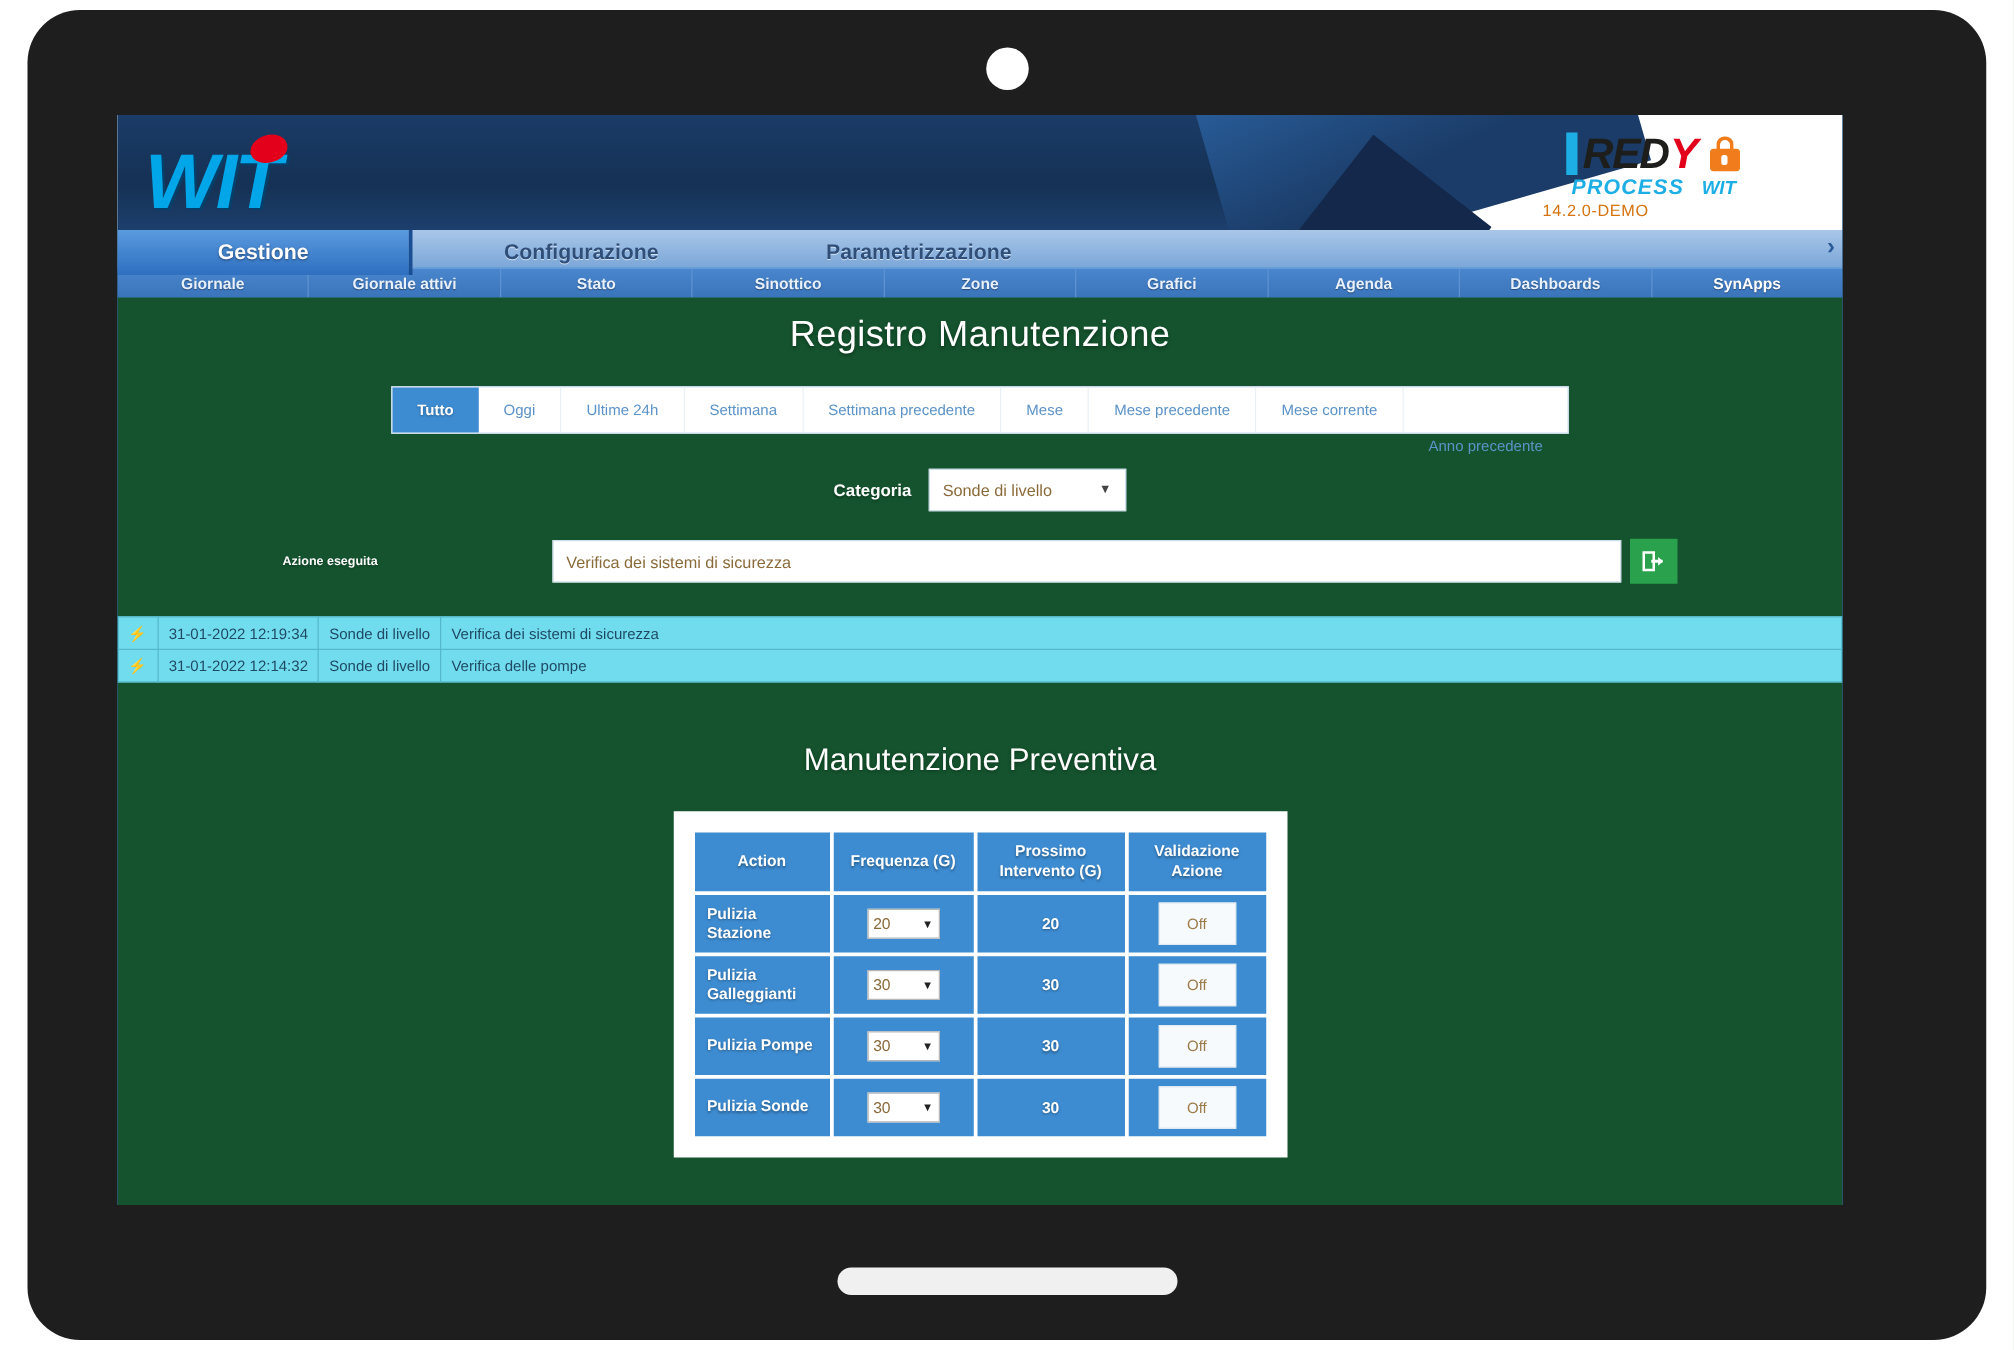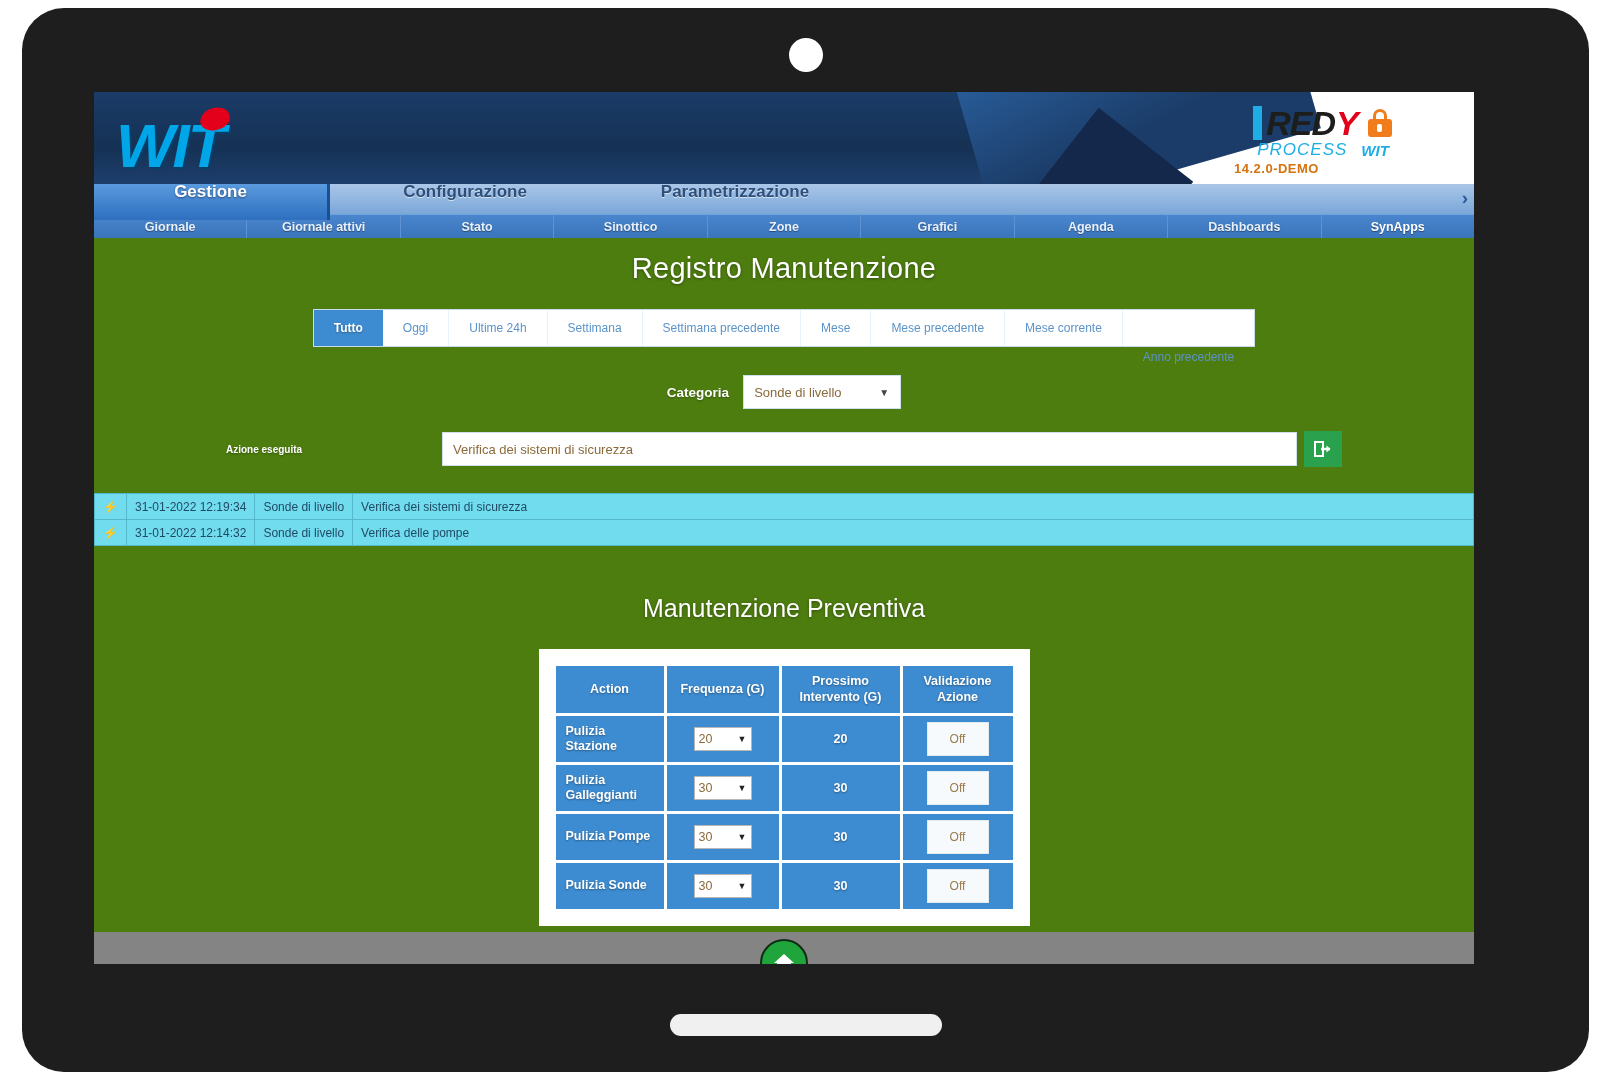--- a/index.html
+++ b/index.html
@@ -114,42 +114,42 @@
   }
   .redy-lock .keyhole {
     position: absolute; left: 10px; top: 15px;
     width: 5px; height: 8px; background: #ffffff; border-radius: 2px;
   }
   .redy-sub {
     display: flex; align-items: center; justify-content: center;
     margin-top: -6px;
   }
   .redy-process {
-    font-size: 17px; font-weight: 400; font-style: italic;
+    font-size: 17px; font-weight: 700; font-style: italic;
     color: #1eaee6; letter-spacing: 1px;
   }
   .redy-mini-wit {
     font-size: 15px; font-weight: 700; font-style: italic;
     color: #1eaee6; margin-left: 14px;
   }
   .redy-version {
-    font-size: 13px; font-weight: 700; color: #d4730f;
+    font-size: 13px; font-weight: 400; color: #d4730f;
     margin-top: 1px; letter-spacing: 0.5px;
   }
 
   
   .maintabs {
     position: relative;
     height: 30px;
     background: linear-gradient(180deg, #a9c6e8 0%, #7ba7d8 100%);
     display: flex; align-items: stretch;
   }
   .maintab {
     position: relative;
-    display: flex; align-items: flex-end; justify-content: center;
+    display: flex; align-items: center; justify-content: center;
     font-size: 17px; font-weight: 700;
     color: #2f4f7a;
     text-shadow: 0 1px 0 rgba(255,255,255,.6);
     padding: 18px 16px;
     cursor: pointer;
   }
   .maintab.t0 { width: 236px; }
   .maintab.t1 { width: 270px; }
   .maintab.t2 { width: 270px; }
   .maintab.active {
@@ -180,22 +180,22 @@
     border-right: 1px solid #5e92d3;
     cursor: pointer;
     white-space: nowrap;
   }
   .subnav-item:last-child { border-right: none; }
   .subnav-item.accent { color: #ffffff; text-align: right; }
 
   
   .content {
     position: relative;
-    height: 694px;
-    background: #4d7c0f;
+    height: 842px;
+    background: #14532d;
     overflow: hidden;
   }
   .page-title {
     text-align: center;
     font-size: 29px; font-weight: 400;
     color: #ffffff;
     text-shadow: 0 1px 3px rgba(0,0,0,.35);
     padding: 14px 0 10px;
     letter-spacing: .3px;
   }

